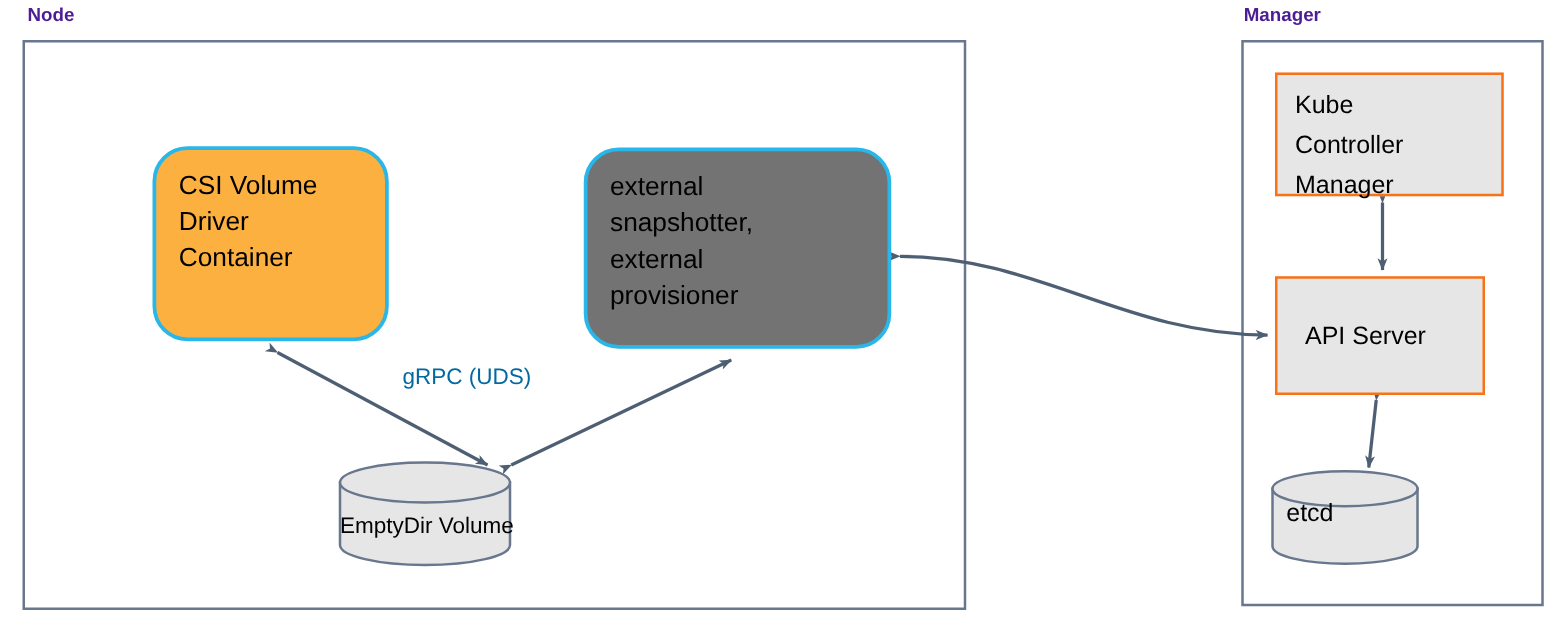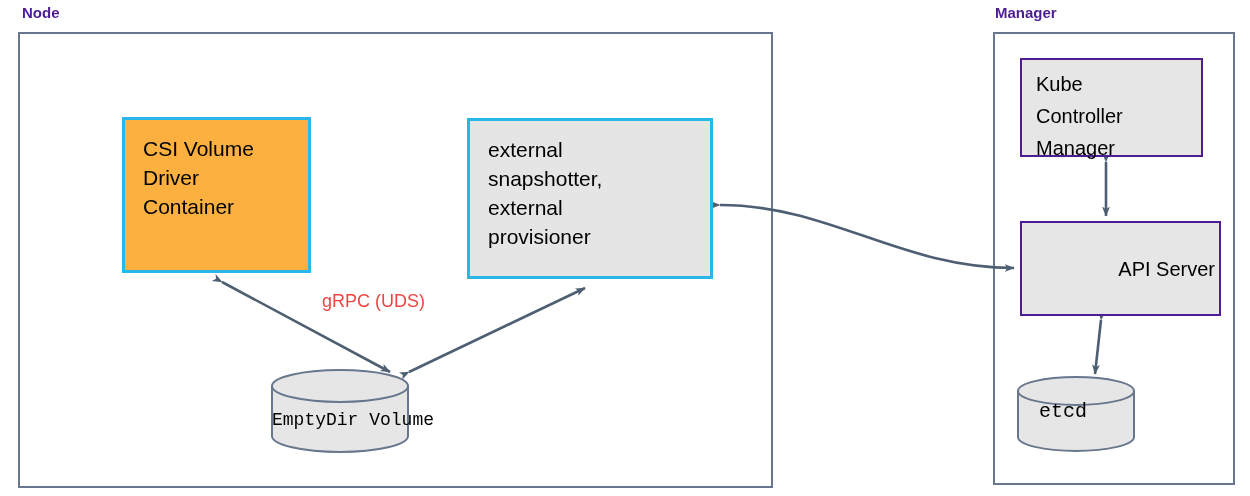--- a/index.html
+++ b/index.html
@@ -42,44 +42,45 @@
   .statefulset-title {
     position: absolute;
     font-size: 23px;
     color: #000000;
     white-space: nowrap;
   }
   .cbox {
     position: absolute;
     box-sizing: border-box;
     display: block;
+    border-radius: 28px;
   }
   .cbox .cbox-text {
     position: absolute;
     left: 18px;
     top: 14px;
     right: 6px;
     font-size: 21px;
     line-height: 29px;
     color: #000000;
     white-space: pre-line;
   }
   .box-csi {
     background: #fbb040;
     border: 3px solid #29b6e8;
   }
   .box-ext {
-    background: #e5e5e5;
+    background: #737373;
     border: 3px solid #29b6e8;
   }
   .grey-box {
     position: absolute;
     box-sizing: border-box;
     background: #e6e6e6;
-    border: 2px solid #4c1d95;
+    border: 2px solid #f97316;
   }
   .grey-box .gb-text {
     position: absolute;
     left: 14px;
     top: 8px;
     right: 4px;
     font-size: 20px;
     line-height: 32px;
     color: #000000;
     white-space: pre-line;
@@ -88,26 +89,25 @@
     top: 50%;
     transform: translateY(-50%);
     left: 22px;
   }
   .cyl-label {
     position: absolute;
     font-size: 18px;
     color: #000000;
     white-space: nowrap;
     text-align: center;
-    font-family: Liberation Mono, monospace;
   }
   .edge-label {
     position: absolute;
     font-size: 18px;
-    color: #ef4444;
+    color: #0369a1;
     white-space: nowrap;
   }
 </style>
 </head>
 <body>
 
 <div id="canvas">
 
   <div class="group-label" style="left:22px; top:4px;">Node</div>
 
@@ -182,19 +182,19 @@
   <div class="edge-label" style="left:322px; top:291px;">gRPC (UDS)</div>
 
   <div class="cyl-label" style="left:272px; top:410px; width:136px;">EmptyDir Volume</div>
 
   <div class="grey-box" style="left:1020px; top:58px; width:183px; height:99px;">
     <span class="gb-text">Kube
 Controller
 Manager</span>
   </div>
 
-  <div class="grey-box centered" style="left:1020px; top:221px; width:201px; height:95px;text-align:right;">
+  <div class="grey-box centered" style="left:1020px; top:221px; width:168px; height:95px;">
     <span class="gb-text">API Server</span>
   </div>
 
-  <div class="cyl-label" style="left:1018px; top:400px; width:116px; text-align:left; padding-left:21px; box-sizing:border-box; font-size:20px;">etcd</div>
+  <div class="cyl-label" style="left:1018px; top:400px; width:116px; text-align:left; padding-left:11px; box-sizing:border-box; font-size:20px;">etcd</div>
 
 </div>
 
 </body></html>

